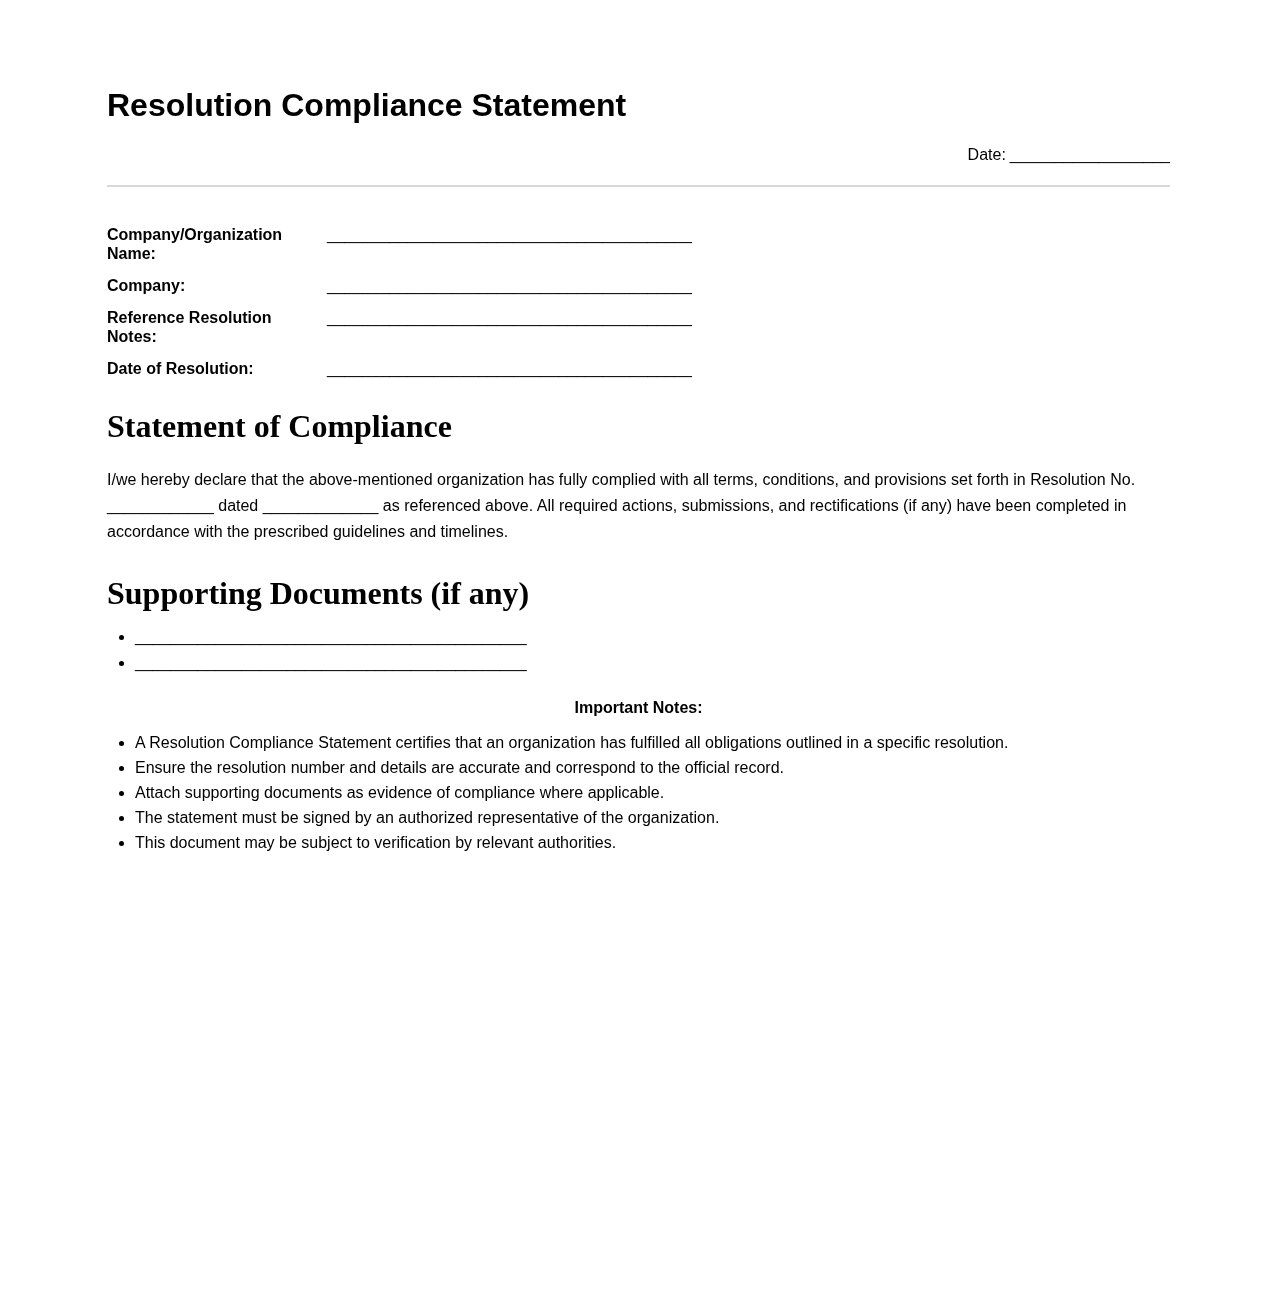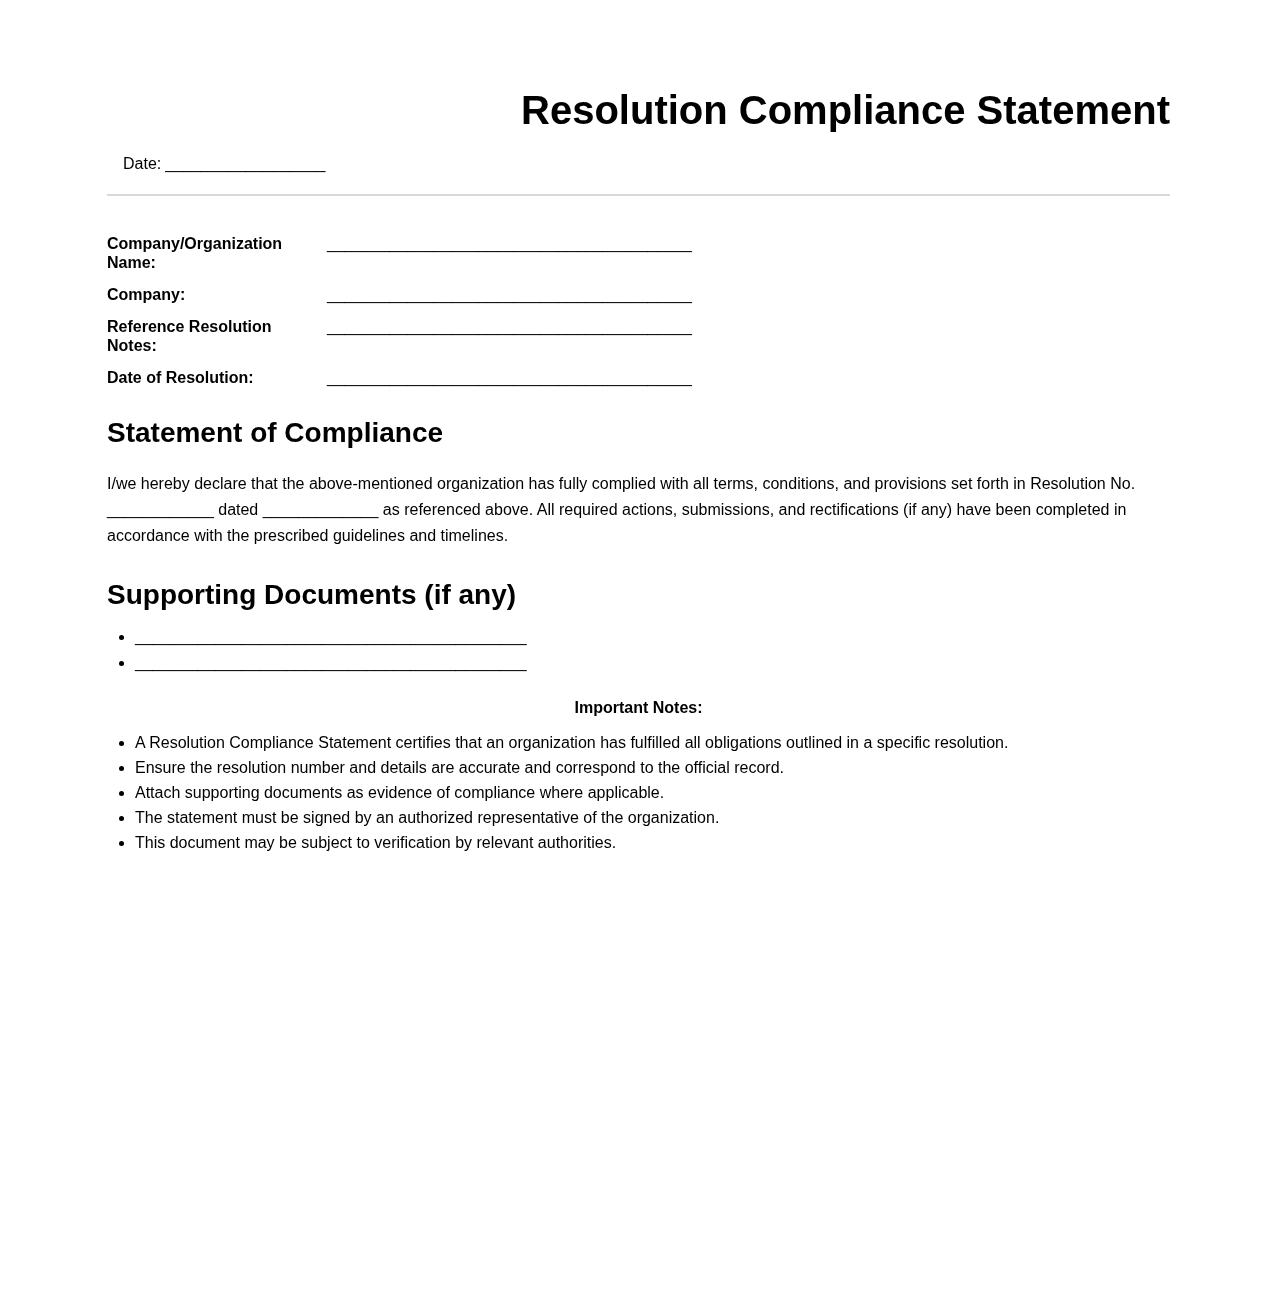--- a/index.html
+++ b/index.html
@@ -8,53 +8,54 @@
     font-family: "Liberation Sans", sans-serif;
     font-size: 16px;
     color: #000000;
   }
   .page {
     width: 1278px;
     min-height: 1300px;
     padding: 87px 108px 60px 107px;
   }
   h1.doc-title {
-    font-size: 40px;
+    font-size: 32px;
     line-height: 1.15;
     margin: 0 0 21px 0;
     font-weight: bold;
-    text-align: right;
   }
   .date-line {
-    margin: 16px;
+    margin: 0;
     line-height: 1.19;
+    text-align: right;
   }
   .date-line .lbl { margin-right: 4px; }
   hr.top-divider {
     border: none;
     border-top: 2px solid #d8d8d8;
     margin: 21px 0 0 0;
   }
   .fields { margin-top: 38px; }
   .field-row {
     display: grid;
     grid-template-columns: 220px 1fr;
     margin-bottom: 13px;
     line-height: 1.19;
   }
   .field-label {
     font-weight: bold;
     padding-right: 12px;
   }
   .field-line { white-space: nowrap; }
   h2.section-heading {
-    font-size: 28px;
+    font-size: 32px;
     line-height: 1.15;
     margin: 30px 0 0 0;
     font-weight: bold;
+    font-family: Liberation Serif, serif;
   }
   h2.compliance-heading { margin-top: 30px; }
   p.statement {
     line-height: 1.625;
     margin: 22px 0 0 0;
   }
   ul.supporting-list {
     margin: 15px 0 0 0;
     padding-left: 28px;
     list-style: disc;

